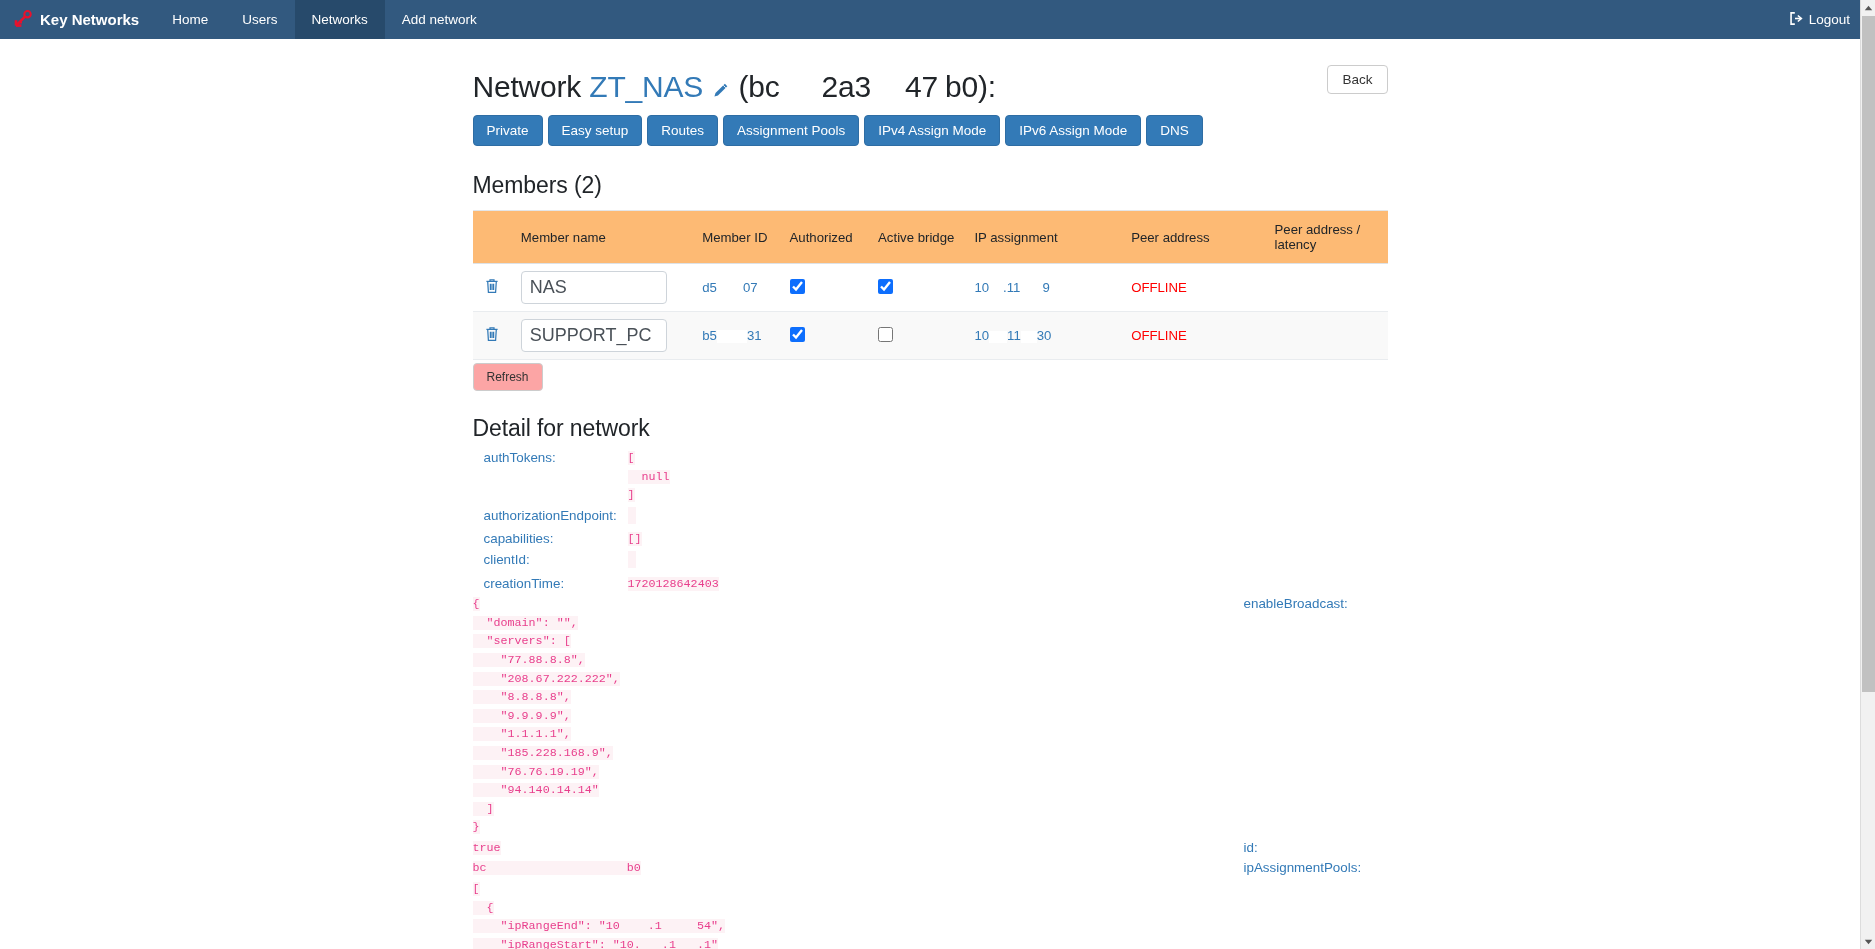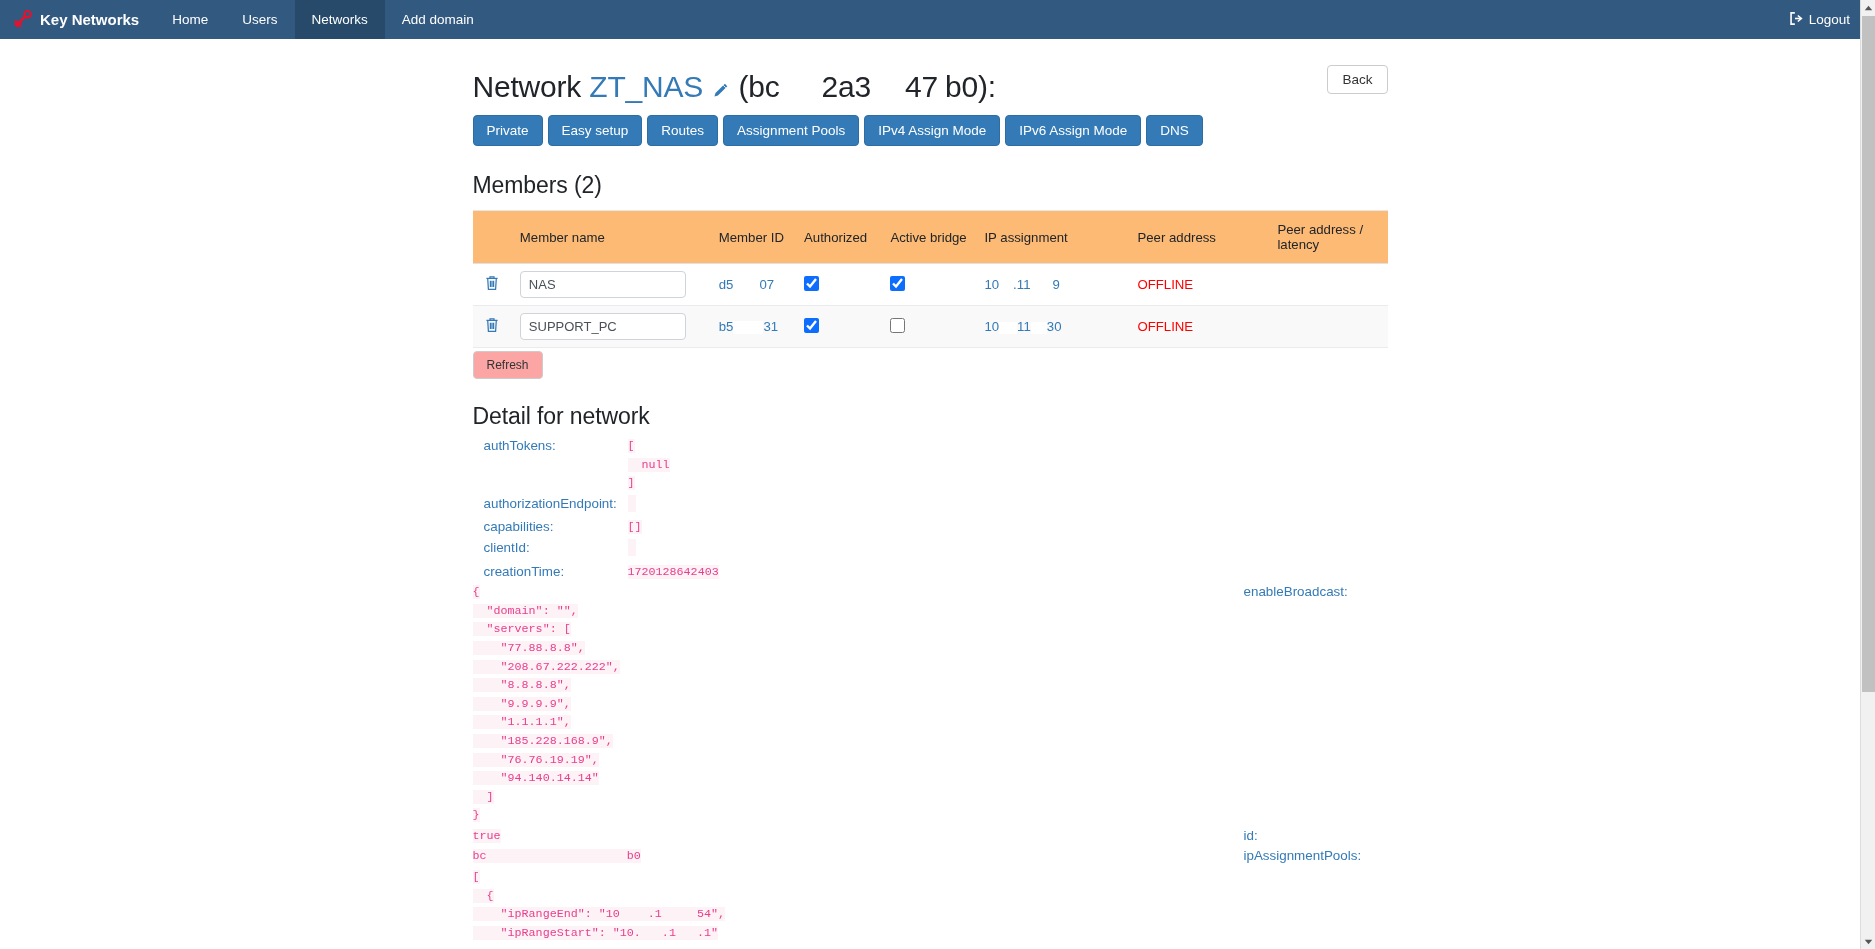--- a/index.html
+++ b/index.html
@@ -185,25 +185,25 @@
     padding: 7px 8px;
     vertical-align: middle;
     color: #212529;
   }
   table.members tbody tr:nth-child(even) td { background: #f9f9f9; }
   .trash-btn {
     background: none; border: none; padding: 0 0 0 4px;
     cursor: pointer; line-height: 0;
   }
   .name-input {
-    width: 166px;
+    width: 146px;
     border: 1px solid #ced4da;
     border-radius: 4px;
     padding: 5px 8px;
-    font-size: 13px;
+    font-size: 18px;
     color: #495057;
     font-family: inherit;
     background: #ffffff;
   }
   .member-id {
     color: #337ab7;
     cursor: pointer;
     font-size: 13.2px;
     white-space: nowrap;
   }
@@ -294,21 +294,21 @@
         <path d="M2 15.6 L7.4 15.6" stroke="#e8112d" stroke-width="2.6"></path>
         <path d="M5.2 12.4 L8.0 12.4" stroke="#e8112d" stroke-width="2.2"></path>
       </svg>
     </span>
     <span>Key Networks</span>
   </div>
   <div class="nav-links">
     <a class="nav-link">Home</a>
     <a class="nav-link">Users</a>
     <a class="nav-link active">Networks</a>
-    <a class="nav-link">Add domain</a>
+    <a class="nav-link">Add network</a>
   </div>
   <div class="nav-right">
     <span>
       <svg width="15" height="15" viewBox="0 0 16 16" fill="none" stroke="#ffffff" stroke-width="1.7">
         <path d="M6.2 2.0 H2.2 V14.0 H6.2"></path>
         <path d="M9.4 4.8 L13.2 8.0 L9.4 11.2"></path>
         <path d="M13.0 8.0 H6.4"></path>
       </svg>
     </span>
     <span>Logout</span>

